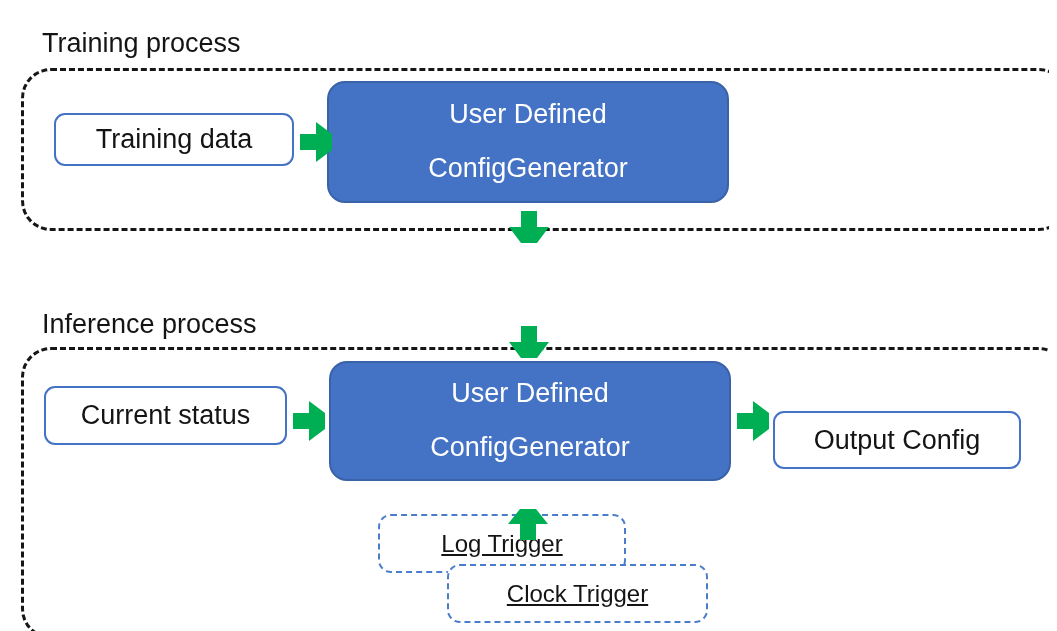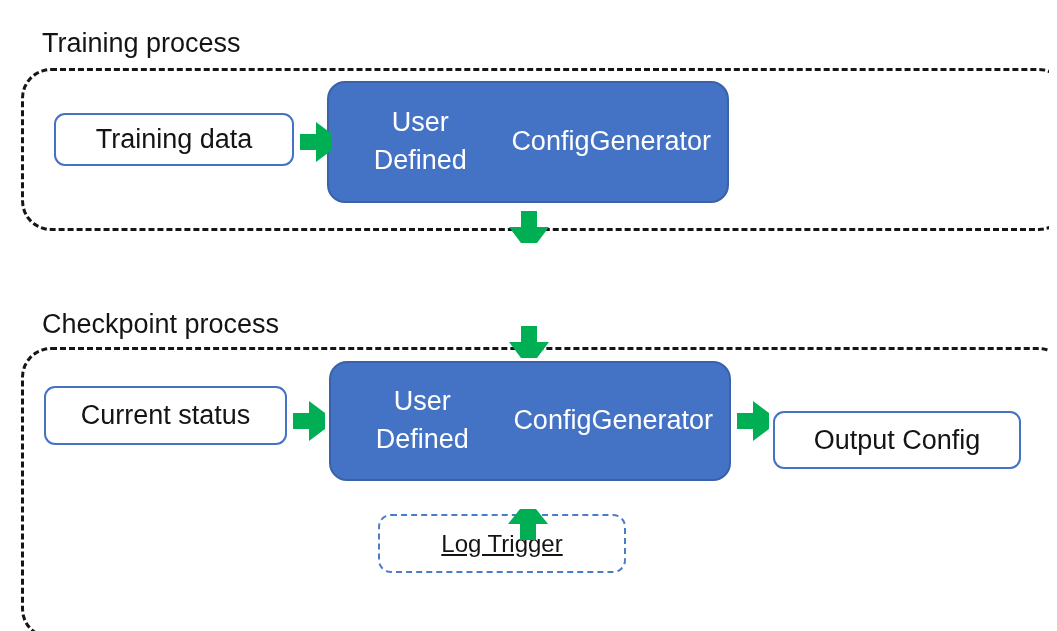--- a/index.html
+++ b/index.html
@@ -41,21 +41,21 @@
     display:flex;align-items:center;justify-content:center;
     font-size:27px;color:var(--text-dark);
     white-space:nowrap;
     z-index:2;
   }
   .generator{
     position:absolute;
     background:var(--accent-blue);
     border:2px solid var(--blue-border);
     border-radius:18px;
-    display:flex;align-items:center;justify-content:center;
+    display:flex;flex-direction:column;align-items:center;justify-content:center;
     font-size:27px;line-height:1.4;color:var(--white);
     text-align:center;
     z-index:2;
   }
   .trigger{
     position:absolute;
     background:var(--white);
     border:2.5px dashed var(--trigger-blue);
     border-radius:13px;
     display:flex;align-items:center;justify-content:center;
@@ -112,21 +112,21 @@
     <div class="shaft"></div>
     <div class="head"></div>
   </div>
 
 
   <div class="arrow arrow-vert arrow-down" style="left:501px;top:302px;width:24px;height:43px;">
     <div class="shaft"></div>
     <div class="head"></div>
   </div>
 
-  <div class="section-title" style="top:285px;">Checkpoint process</div>
+  <div class="section-title" style="top:285px;">Inference process</div>
 
   <div class="dashed-container" style="left:5px;top:331px;width:1048px;height:292px;"></div>
 
   <div class="node" style="left:28px;top:370px;width:243px;height:59px;">Current status</div>
 
   <div class="arrow arrow-right" style="left:269px;top:393px;width:44px;height:24px;">
     <div class="shaft"></div>
     <div class="head"></div>
   </div>
 
@@ -142,14 +142,15 @@
 
   <div class="node" style="left:757px;top:395px;width:248px;height:58px;">Output Config</div>
 
   <div class="arrow arrow-vert arrow-up" style="left:500px;top:469px;width:24px;height:29px;">
     <div class="head"></div>
     <div class="shaft"></div>
   </div>
 
   <div class="trigger" style="left:362px;top:498px;width:248px;height:59px;z-index:1;">Log Trigger</div>
 
+  <div class="trigger" style="left:431px;top:548px;width:261px;height:59px;z-index:2;">Clock Trigger</div>
 
 </div>
 
 </body></html>

